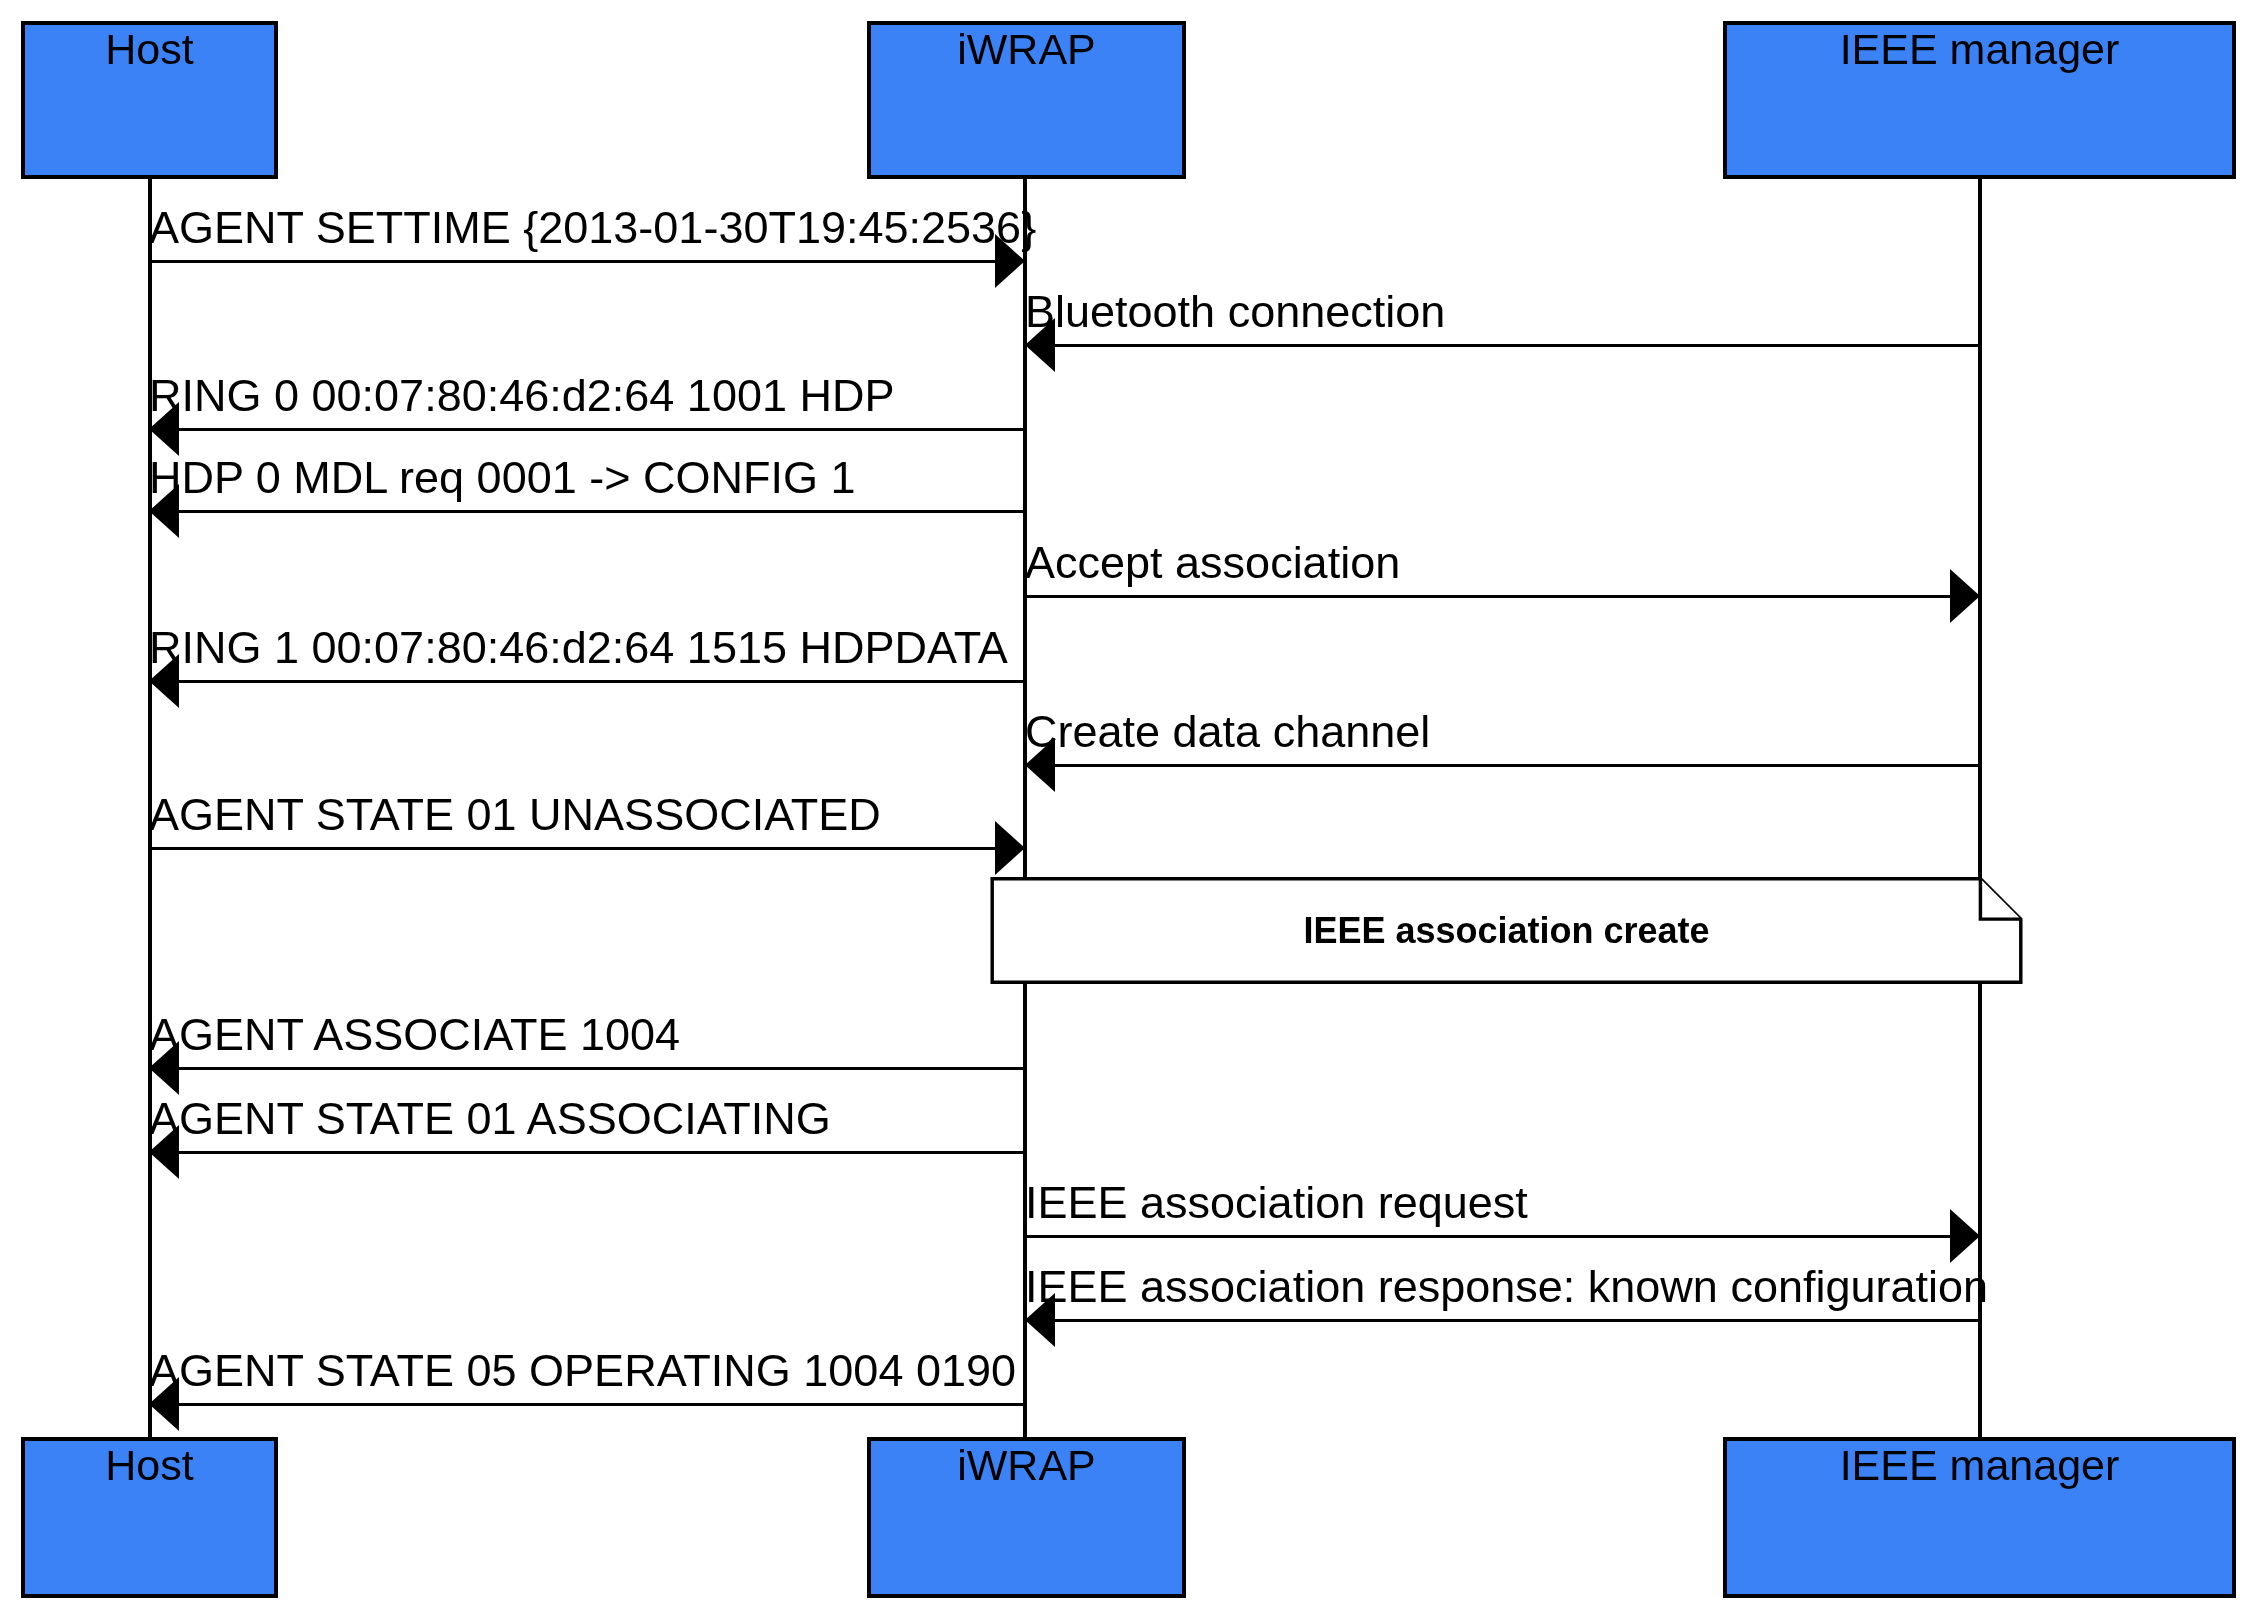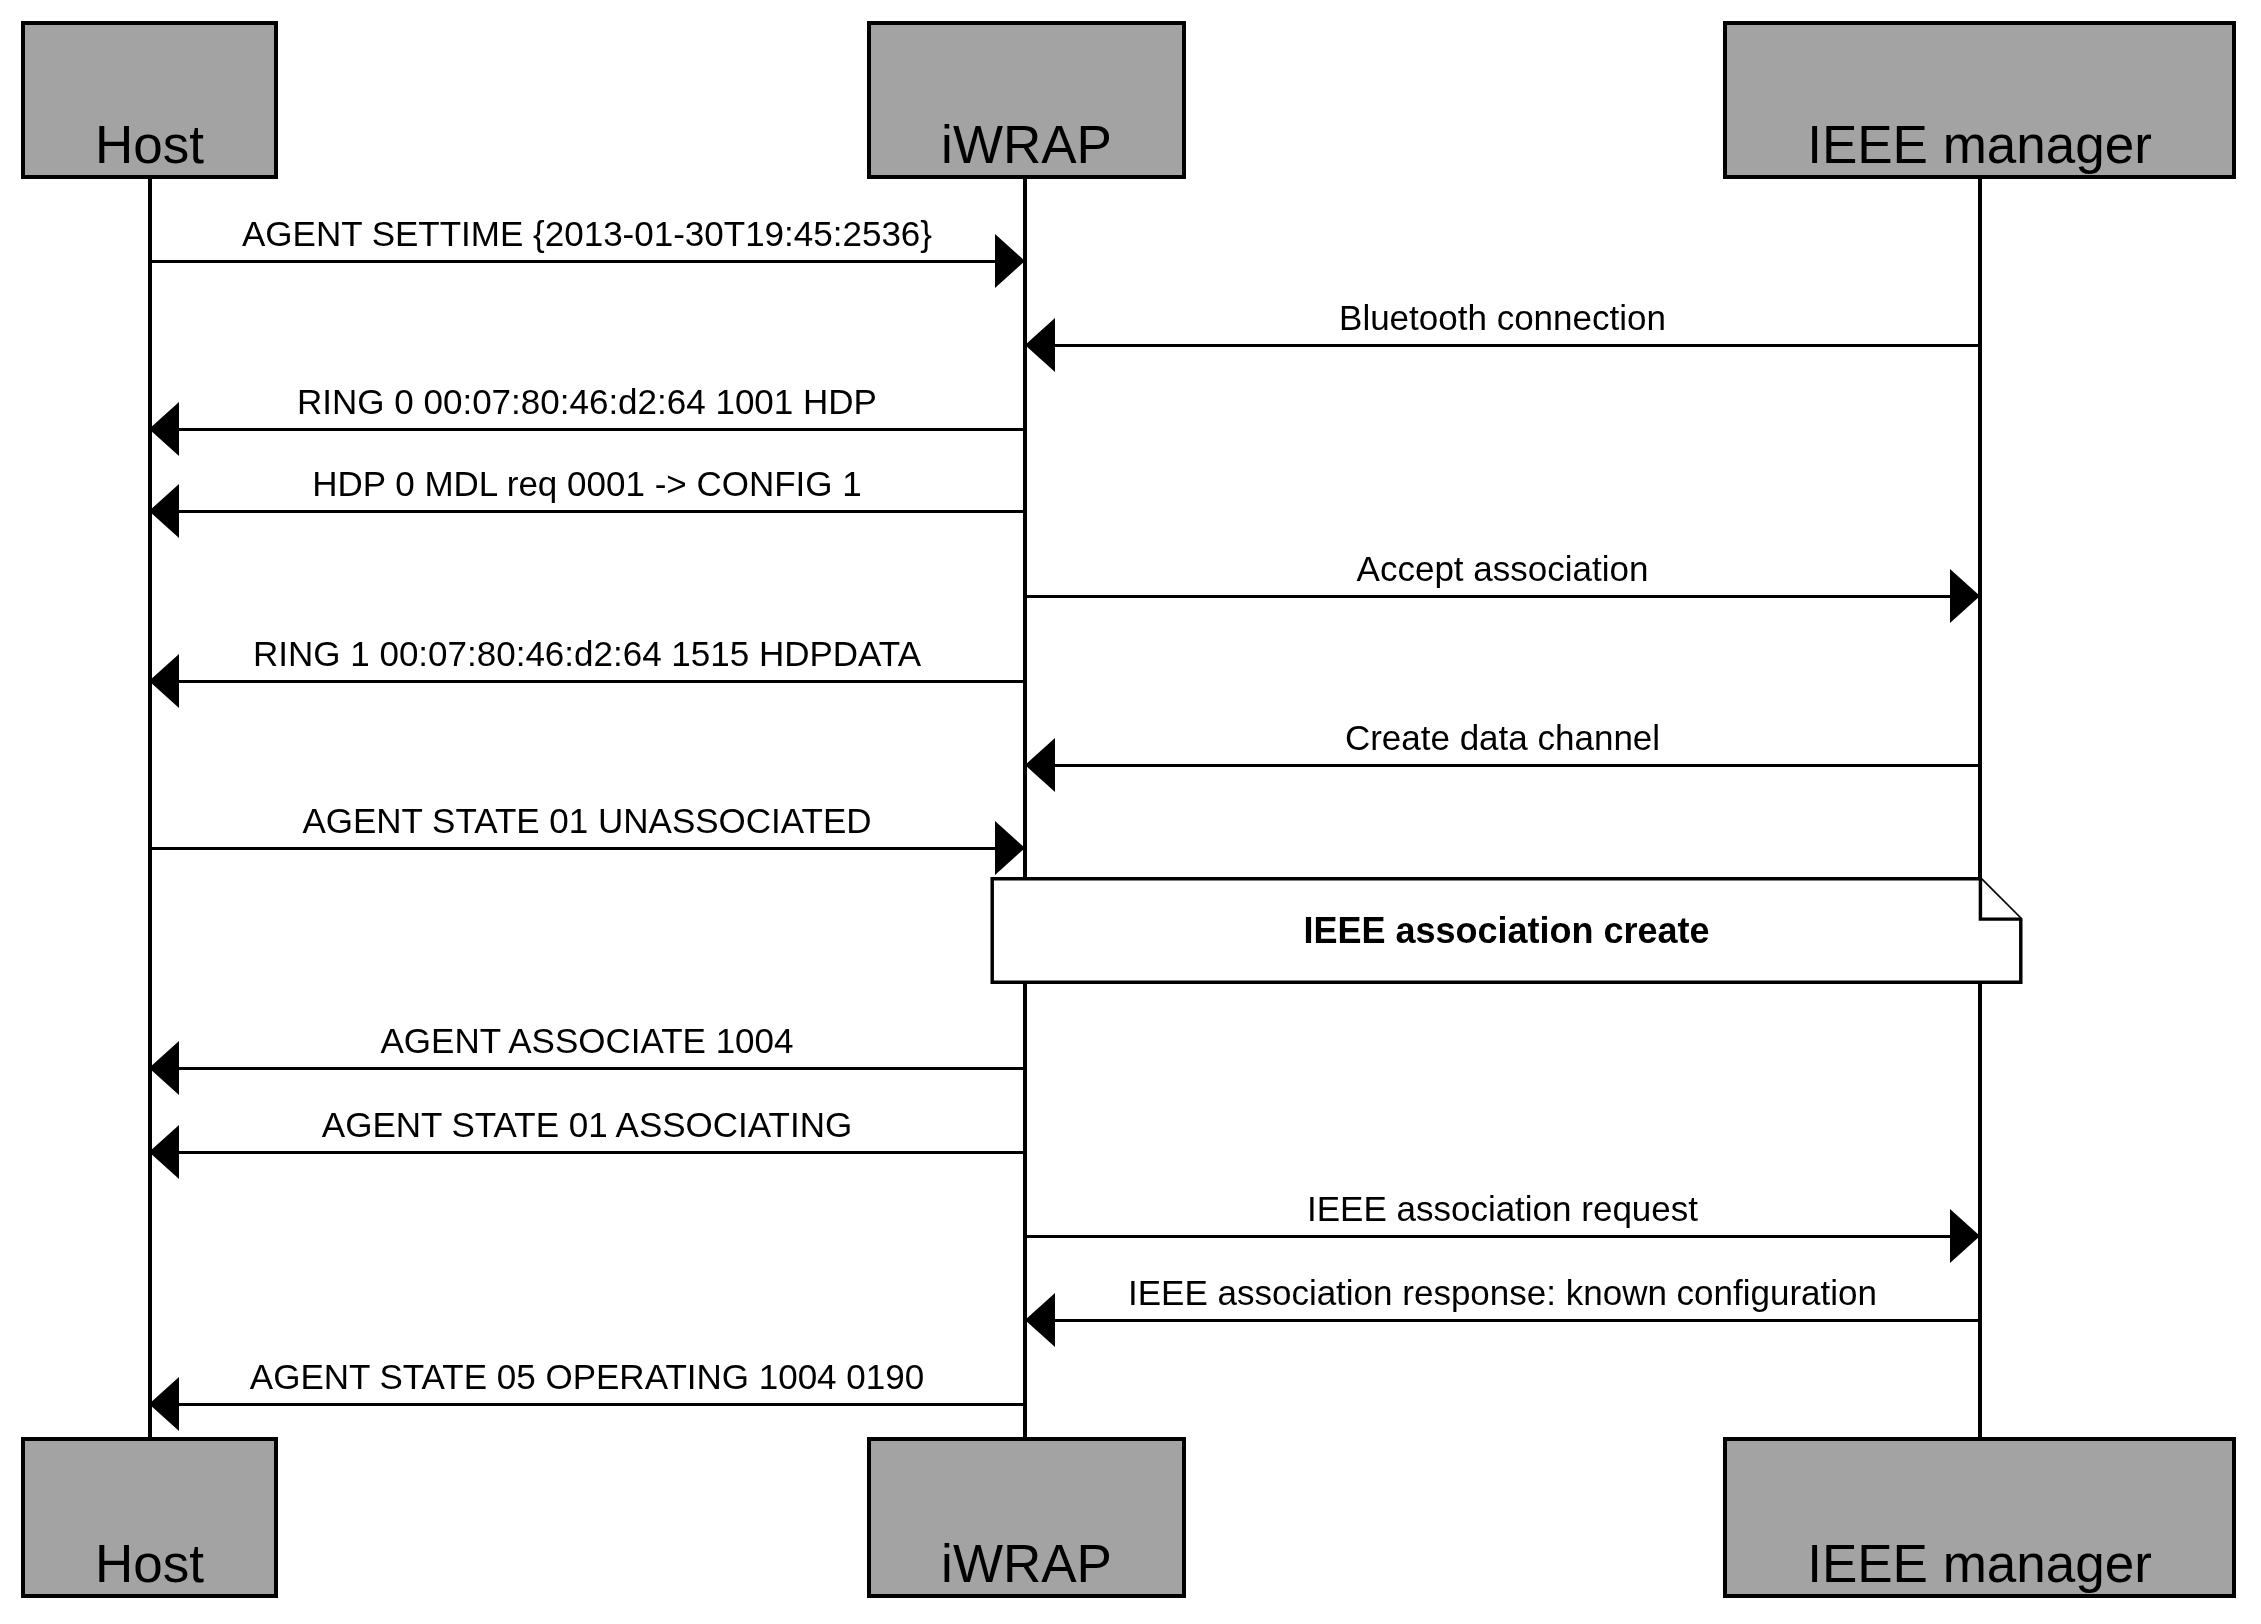--- a/index.html
+++ b/index.html
@@ -14,45 +14,44 @@
     width: 2261px;
     height: 1625px;
     background: #ffffff;
     overflow: hidden;
   }
   
   .actor-box {
     position: absolute;
     box-sizing: border-box;
     border: 4.2px solid #000000;
-    background: #a3a3a3;
+    background: #3b82f6;
     display: flex;
-    align-items: flex-end;
+    align-items: flex-start;
     justify-content: center;
-    font-size: 53px;
+    font-size: 43px;
     white-space: nowrap;
   }
   
   .lifeline {
     position: absolute;
     width: 3.5px;
     background: #000000;
   }
   
   .message {
     position: absolute;
     height: 0;
   }
   .msg-label {
     position: absolute;
     left: 0;
     right: 0;
     bottom: 7px;
-    text-align: center;
-    font-size: 35px;
+    font-size: 45px;
     white-space: nowrap;
   }
   .msg-line {
     position: absolute;
     left: 0;
     right: 0;
     top: -1.4px;
     height: 3.5px;
     background: #000000;
   }

